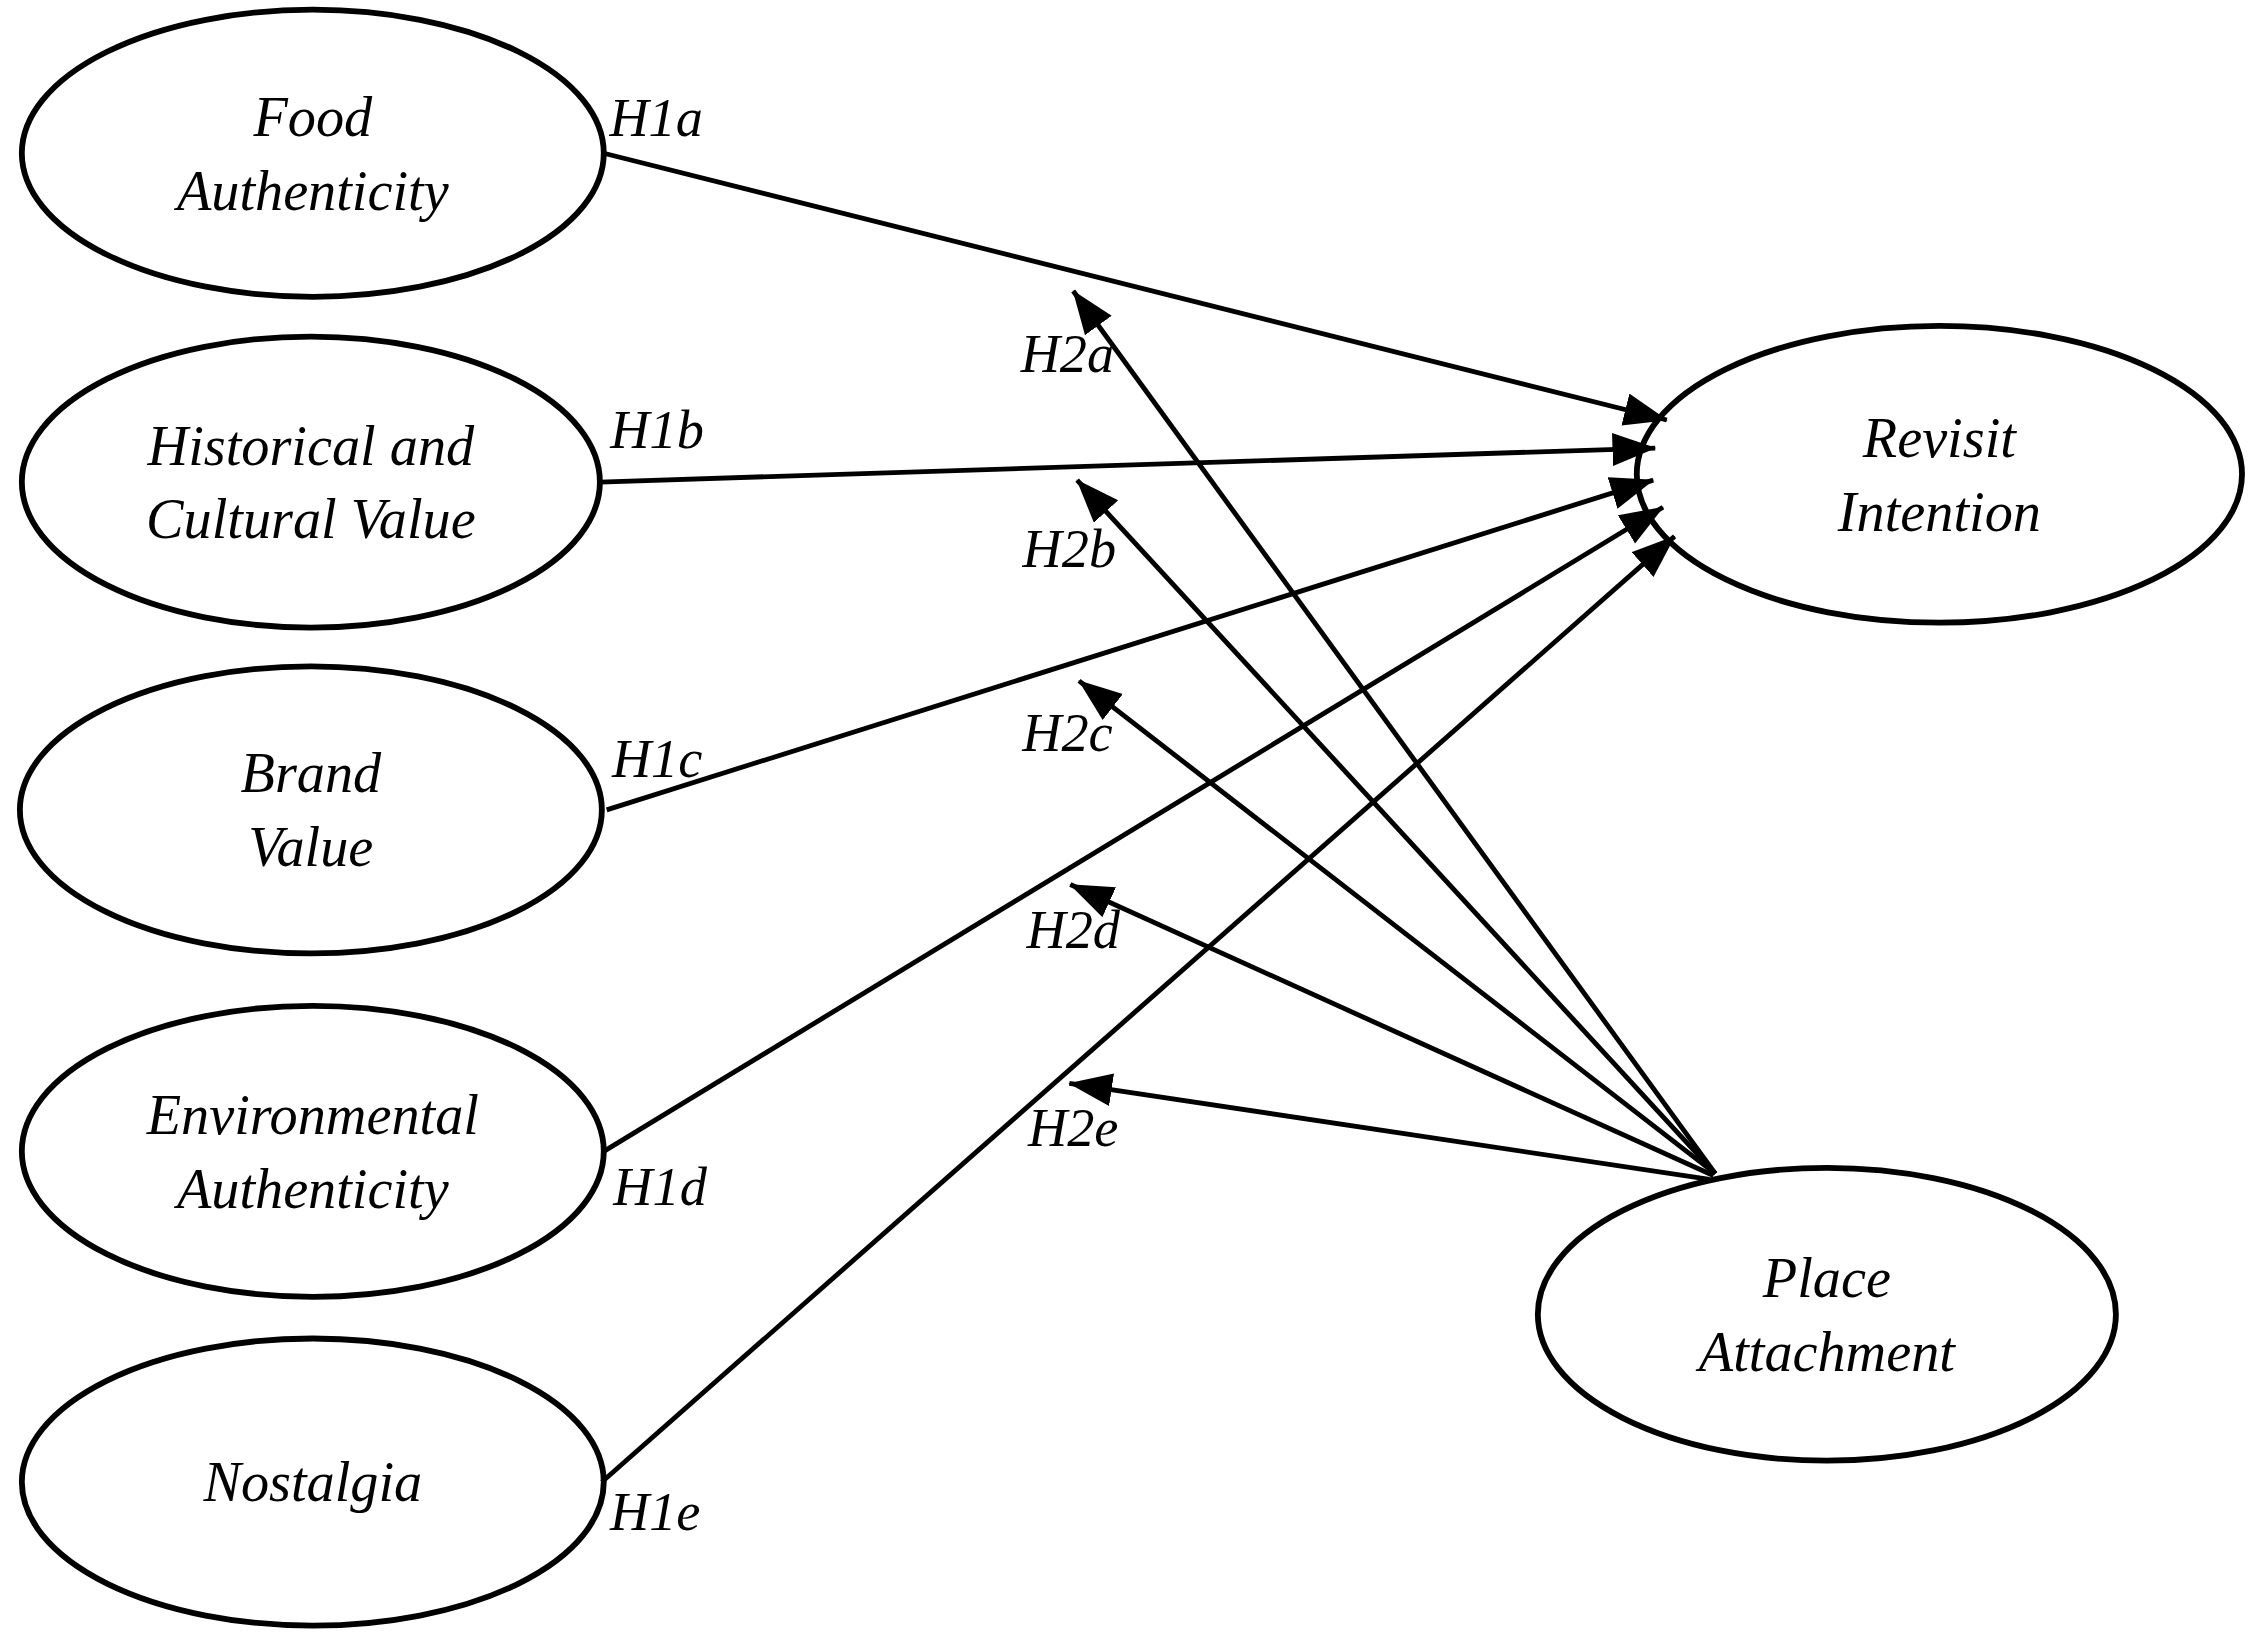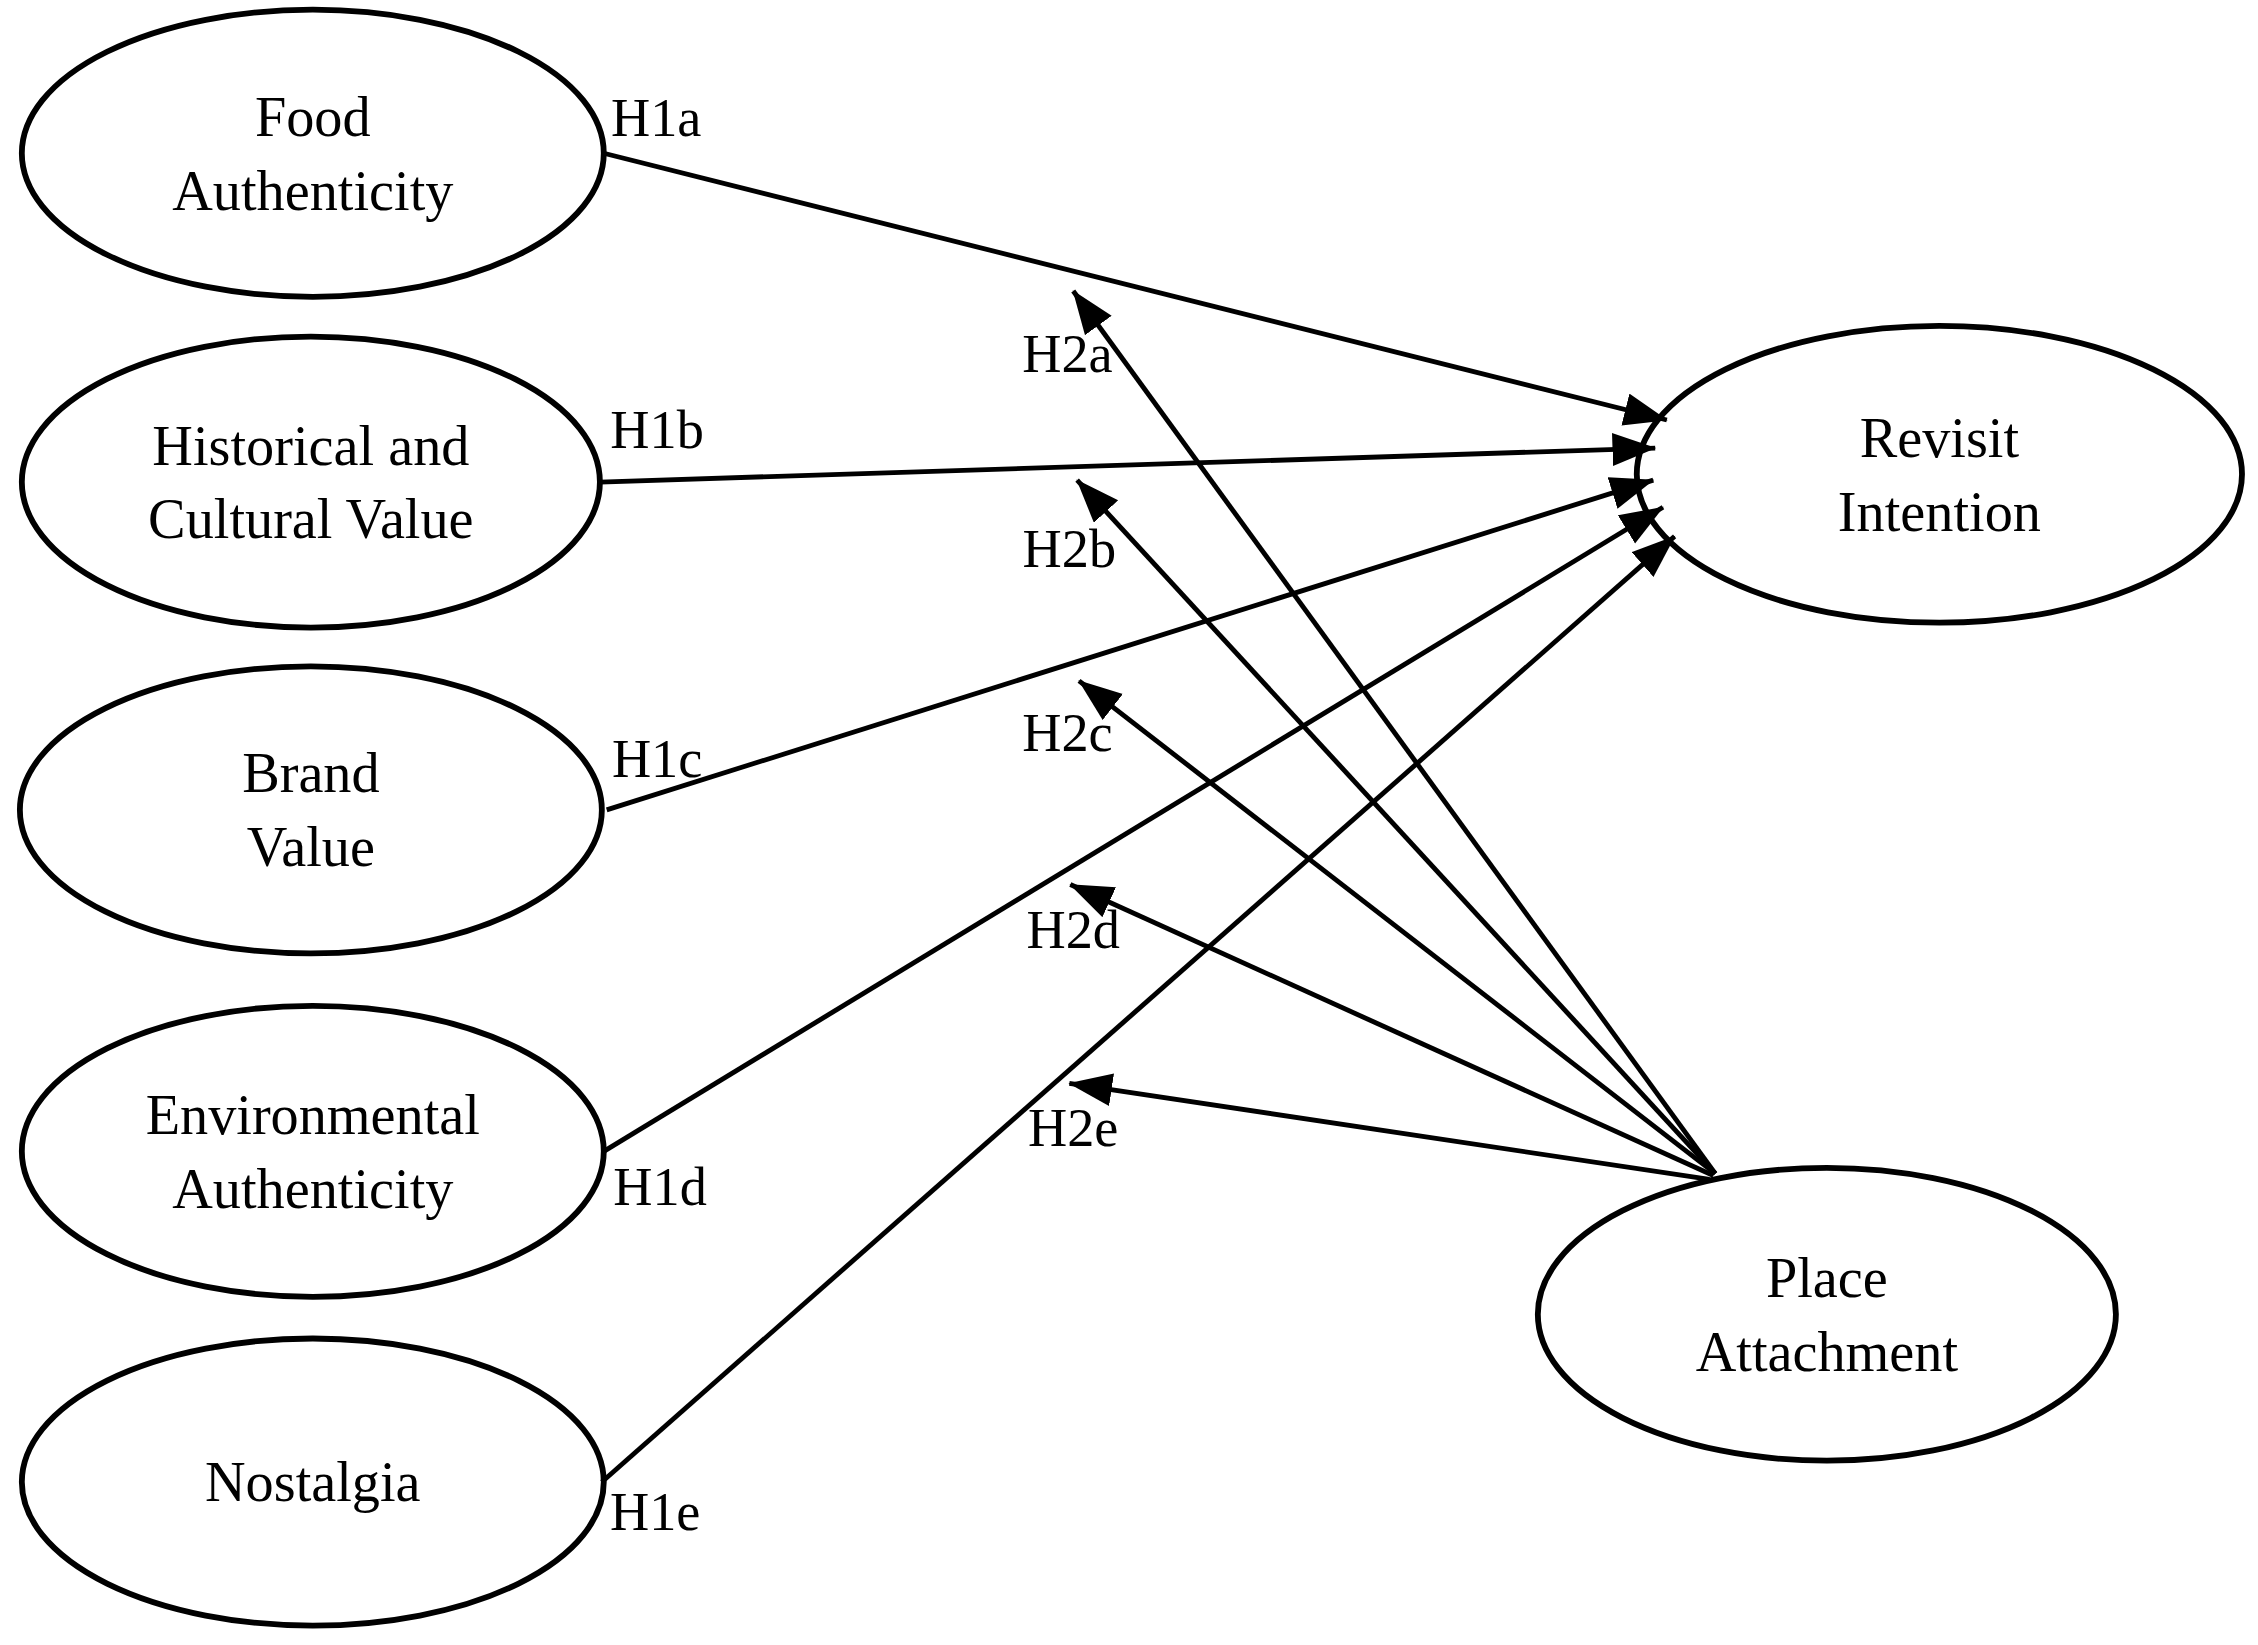--- a/index.html
+++ b/index.html
@@ -10,20 +10,21 @@
     height: 100%;
     overflow: hidden;
   }
   .stage {
     width: 100vw;
     height: 100vh;
     background: #ffffff;
     display: flex;
     align-items: flex-start;
     justify-content: center;
+    font-style: italic;
   }
   svg {
     width: 100%;
     height: 100%;
     display: block;
     font-family: "Liberation Serif", "DejaVu Serif", serif;
   }
   .node-shape {
     fill: #ffffff;
     stroke: #000000;

